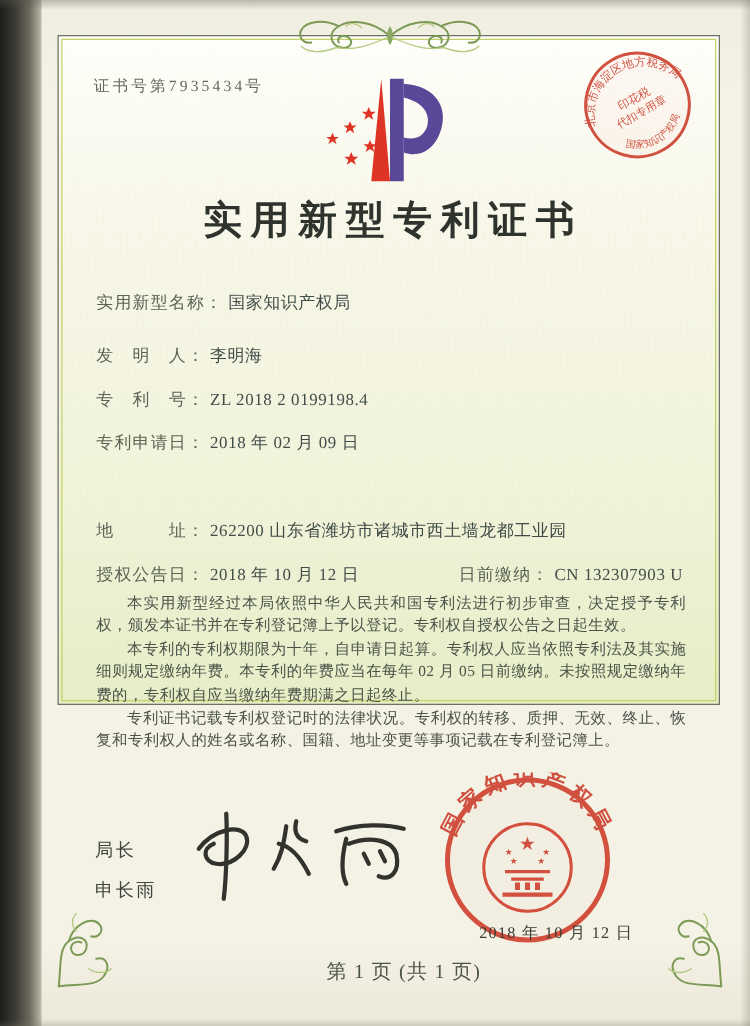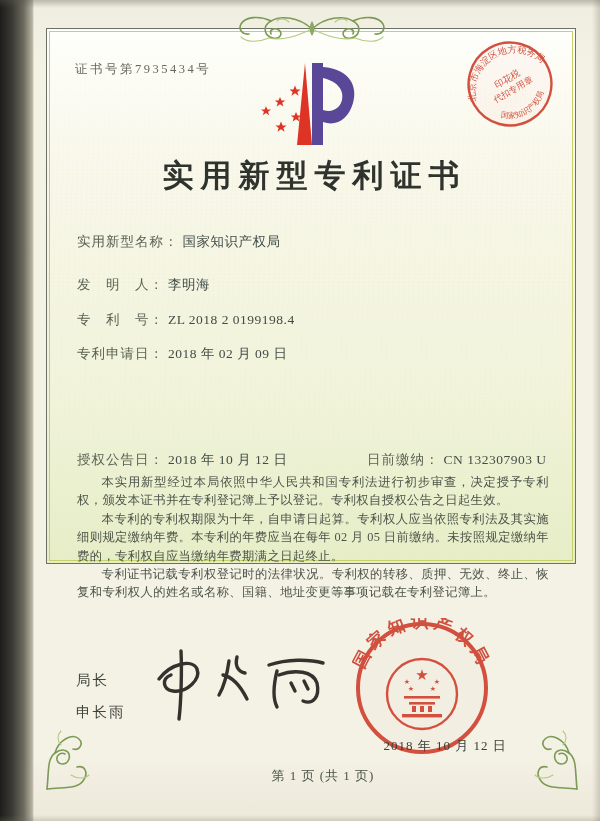--- a/index.html
+++ b/index.html
@@ -86,21 +86,21 @@
   .seal-main { left:305px; top:589px; width:140px; height:140px; }
   .seal text { fill:#cb3a28; font-family:"Liberation Serif",serif; }
 
   .seal-date {
     position:absolute; left:318px; top:708px; width:160px;
     font-size:13px; color:#3a3e36; letter-spacing:1px; text-align:center;
   }
 
   .footer {
     position:absolute; left:0; top:738px; width:100%;
-    text-align:center; font-size:13px; color:#4b5349; letter-spacing:1px;padding-left:24px;
+    text-align:center; font-size:16px; color:#4b5349; letter-spacing:1px;padding-left:24px;
   }
 </style>
 </head>
 <body>
 
 <div class="scan-edge-left"></div>
 <div class="scan-edge-top"></div>
 <div class="scan-edge-right"></div>
 <div class="scan-edge-bottom"></div>
 
@@ -184,20 +184,23 @@
     <span class="lbl">实用新型名称：</span><span class="val">国家知识产权局</span>
   </div>
   <div class="field-row" style="top:247px;">
     <span class="lbl">发　明　人：</span><span class="val">李明海</span>
   </div>
   <div class="field-row" style="top:282px;">
     <span class="lbl">专　利　号：</span><span class="val">ZL 2018 2 0199198.4</span>
   </div>
   <div class="field-row" style="top:316px;">
     <span class="lbl">专利申请日：</span><span class="val">2018 年 02 月 09 日</span>
+  </div>
+  <div class="field-row" style="top:387px;">
+    <span class="lbl">地　　　址：</span><span class="val">262200 山东省潍坊市诸城市西土墙龙都工业园</span>
   </div>
   <div class="field-row" style="top:422px;">
     <span class="lbl">授权公告日：</span><span class="val">2018 年 10 月 12 日</span>
     <span class="grant-no">
       <span class="lbl">日前缴纳：</span><span class="val">CN 132307903 U</span>
     </span>
   </div>
 
   <div class="body-text">
     <p>本实用新型经过本局依照中华人民共和国专利法进行初步审查，决定授予专利权，颁发本证书并在专利登记簿上予以登记。专利权自授权公告之日起生效。</p>

